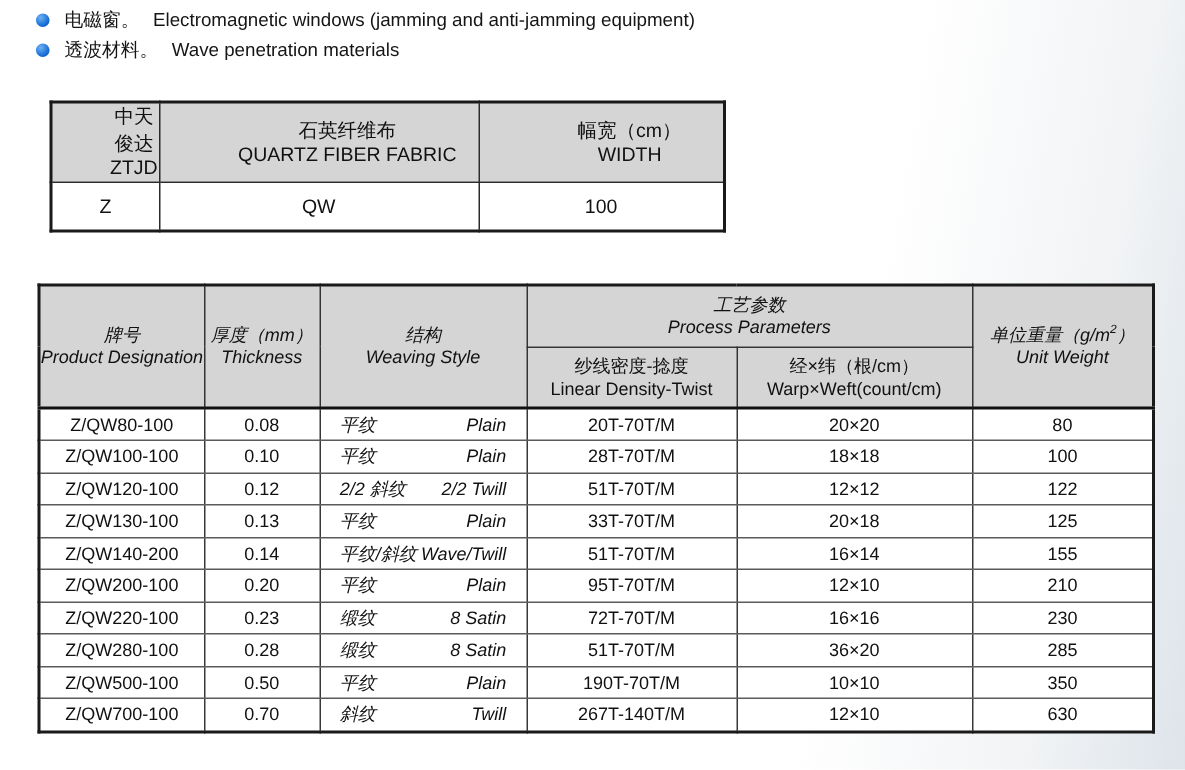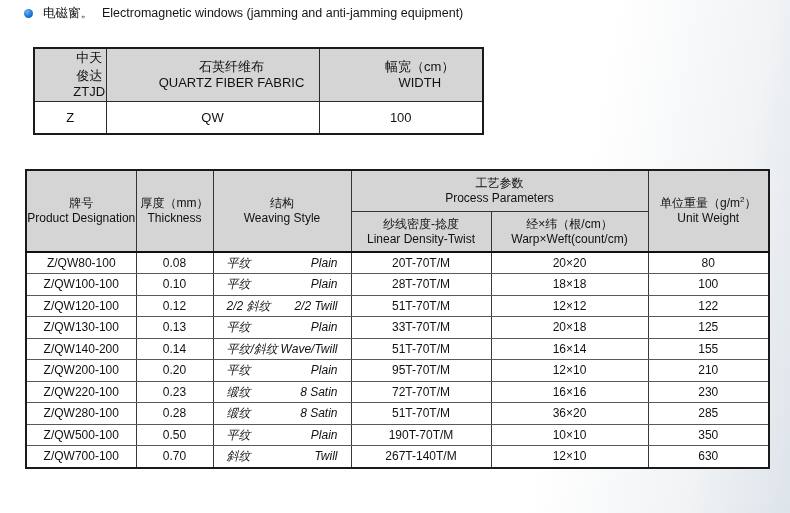--- a/index.html
+++ b/index.html
@@ -38,37 +38,42 @@
   #brand-table thead th{height:51px;padding-left:38px;}
   #brand-table tbody td{height:31px;}
   
   #spec-table{
     width:743px;margin:34px 0 0 25px;
     border:2px solid #1a1a1a;font-size:12px;
   }
   #spec-table th,#spec-table td{border:1px solid #383838;}
   #spec-table thead th{border-color:#333;}
   #spec-table thead{border-bottom:2px solid #111;}
-  #spec-table tr.h-top th{height:40px;}
+  #spec-table tr.h-top th{height:40px;font-style:italic;}
   #spec-table tr.h-sub th{height:39px;}
   #spec-table tbody td{
     height:20.5px;line-height:20.5px;white-space:nowrap;
     border-top-color:#5a5a5a;border-bottom-color:#5a5a5a;
   }
   .wcell{display:flex;justify-content:space-between;padding:0 13px;font-style:italic;}
   sup{font-size:8px;vertical-align:super;line-height:0;}
 </style>
 </head>
 <body>
 
 <div class="bullets">
   <div class="bullet">
     <span class="dot"></span>
     <span class="b-zh">电磁窗。</span>
     <span class="b-en">Electromagnetic windows (jamming and anti-jamming equipment)</span>
+  </div>
+  <div class="bullet">
+    <span class="dot"></span>
+    <span class="b-zh">透波材料。</span>
+    <span class="b-en">Wave penetration materials</span>
   </div>
 </div>
 
 <table id="brand-table">
   <colgroup>
       <col style="width:72px">
       <col style="width:213px">
       <col style="width:164px">
     </colgroup>
   <thead>

